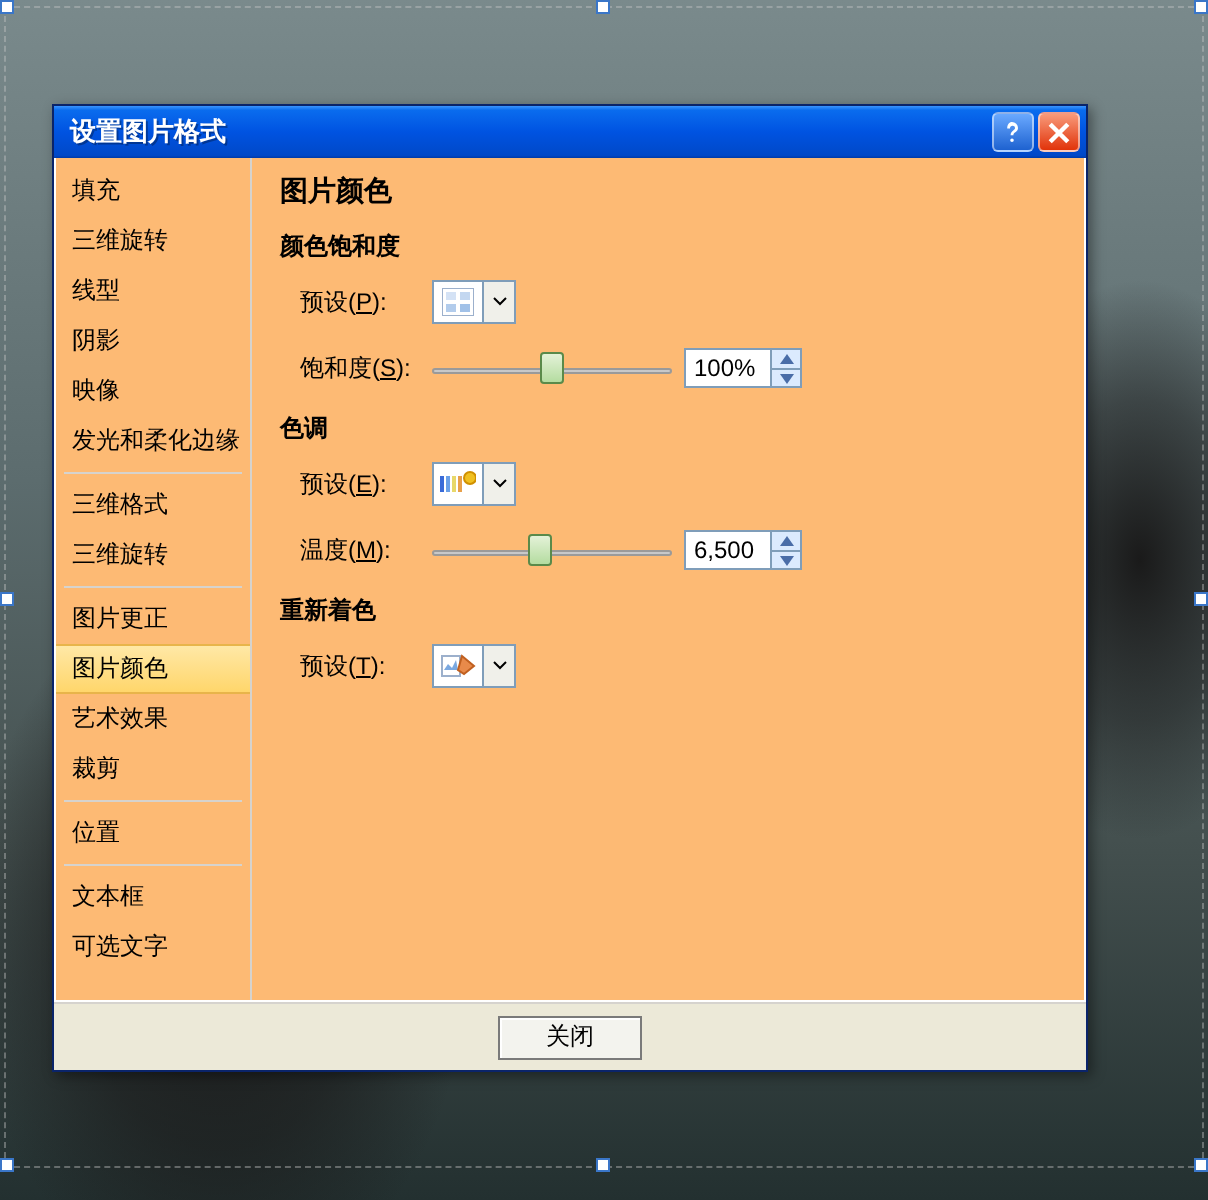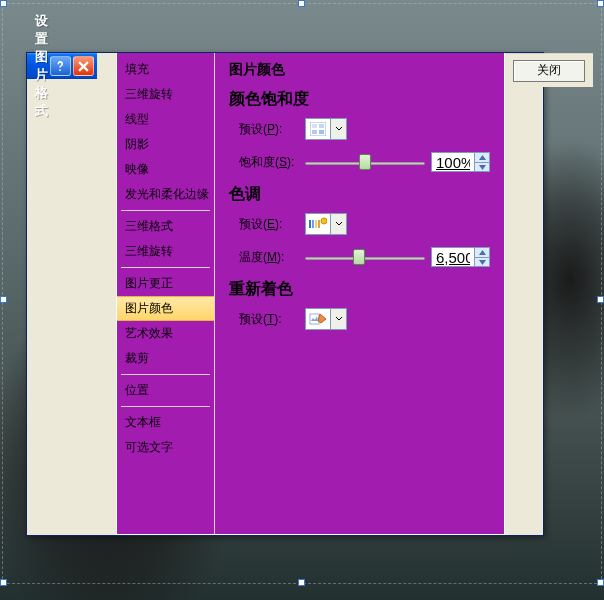--- a/index.html
+++ b/index.html
@@ -21,62 +21,62 @@
   .handle { position:absolute; width:7px; height:7px; background:#fff; border:1px solid #3a76c8; }
   .h-tl{left:0;top:0;} .h-tm{left:50%;top:0;margin-left:-4px;} .h-tr{right:0;top:0;}
   .h-ml{left:0;top:50%;margin-top:-4px;} .h-mr{right:0;top:50%;margin-top:-4px;}
   .h-bl{left:0;bottom:14px;} .h-bm{left:50%;bottom:14px;margin-left:-4px;} .h-br{right:0;bottom:14px;}
 
   
   .dialog {
     position: absolute; left: 26px; top: 52px; width: 518px; height: 484px;
     border: 1px solid #0a246a; background: #ece9d8;
     box-shadow: 2px 2px 6px rgba(0,0,0,0.4);
-    display: flex; flex-direction: row;
+    display: flex; flex-direction: column;
   }
   .titlebar {
     height: 26px;
     background: linear-gradient(180deg, #3a95ff 0%, #0a6cee 8%, #0053e1 50%, #0048c8 95%, #003aa8 100%);
     color: #fff; display: flex; align-items: center; padding: 0 3px 0 8px;
     font-weight: bold; font-size: 13px;
   }
   .titlebar .title { flex: 1; text-shadow: 1px 1px 0 rgba(0,0,0,0.3); }
   .tb-btn {
     width: 21px; height: 20px; margin-left: 2px; border-radius: 3px;
     display:flex; align-items:center; justify-content:center; color:#fff;
     border:1px solid rgba(255,255,255,0.5); font-weight:bold; cursor:default;
   }
   .tb-help { background: linear-gradient(180deg,#6aa9ff,#1e62d0); }
   .tb-help svg{width:12px;height:12px;}
   .tb-close { background: linear-gradient(180deg,#f89a7a,#e1330a); }
   .tb-close svg{width:11px;height:11px;}
 
   .body {
-    flex:1; display:flex; background:#a21caf; border:1px solid #fff; border-top:none;margin-left:19px;
+    flex:1; display:flex; background:#fdba74; border:1px solid #fff; border-top:none;
   }
 
   
   .sidebar {
     width: 98px; border-right: 1px solid #d6d3ce; padding: 4px 0;
     display:flex; flex-direction:column; overflow:hidden;
   }
   .side-item {
     padding: 4px 8px; cursor: default; color:#000; white-space:nowrap;
   }
   .side-item.selected {
     background: linear-gradient(180deg,#ffe8a6,#ffd66b);
     border-top:1px solid #e8b44a; border-bottom:1px solid #e8b44a;
     padding-top:3px; padding-bottom:3px;
   }
   .side-sep{ height:1px; background:#d6d3ce; margin:3px 4px;}
 
   
   .content { flex:1; padding: 8px 14px; position:relative; }
   .content h1 { font-size:14px; font-weight:bold; margin-bottom:10px; }
-  .section-head { font-weight:bold; font-size:16px; margin:6px 0 8px; }
+  .section-head { font-weight:bold; font-size:12px; margin:6px 0 8px; }
   .row { display:flex; align-items:center; margin: 4px 0 12px 10px; gap:6px; }
   .row .lbl { width:60px; }
   .underline { text-decoration: underline; }
 
   .combo {
     display:inline-flex; align-items:center; height:22px;
     border:1px solid #7f9db9; background:#fff;
   }
   .combo .ico { width:24px; display:flex; align-items:center; justify-content:center; }
   .combo .arrow {
@@ -92,22 +92,22 @@
     background:linear-gradient(180deg,#e4f2d8,#b4dca0);
     border:1px solid #5a8a4a; border-radius:2px;
     transform:translateX(-50%);
   }
 
   .spin {
     display:inline-flex; align-items:center; height:20px;
     border:1px solid #7f9db9; background:#fff;
   }
   .spin input {
-    border:none; width:42px; height:18px; padding:0 4px; font-size:15px; outline:none; text-align:left;
-    font-family:inherit; background:transparent;text-decoration:underline;
+    border:none; width:42px; height:18px; padding:0 4px; font-size:12px; outline:none; text-align:left;
+    font-family:inherit; background:transparent;
   }
   .spin .spin-btns { display:flex; flex-direction:column; }
   .spin .sp { width:15px; height:9px; background:#dbeafe; border-left:1px solid #7f9db9; display:flex;align-items:center;justify-content:center;}
   .spin .sp+.sp{border-top:1px solid #7f9db9;}
   .spin .sp svg{width:7px;height:5px;}
 
   .btn-disabled {
     display:inline-block; padding:2px 12px; border:1px solid #c0c0c0;
     background:#f0f0ea; color:#a0a0a0;
   }

